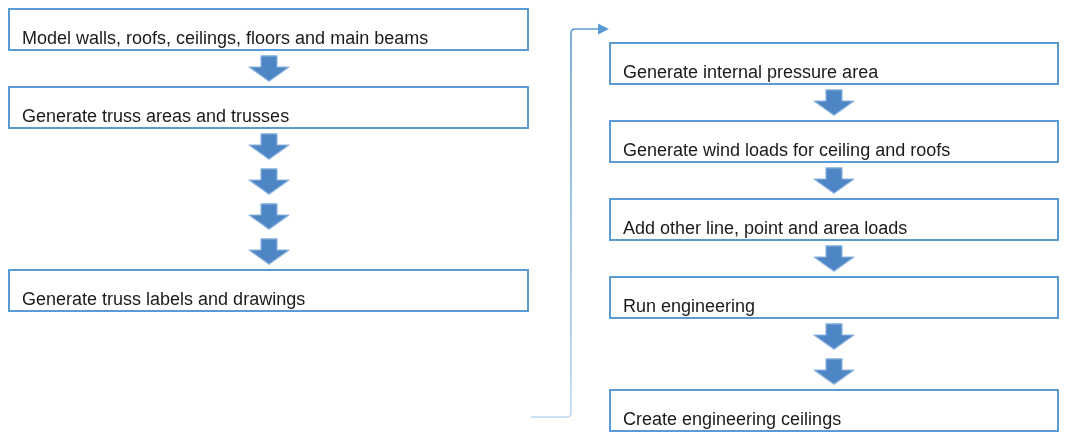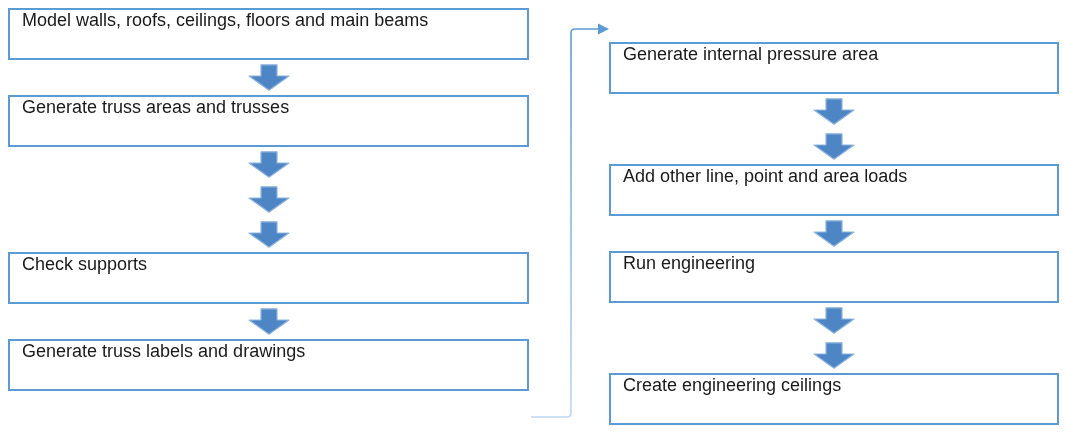--- a/index.html
+++ b/index.html
@@ -15,24 +15,24 @@
   html,body{background:#ffffff;}
   body{
     font-family:"Liberation Sans", sans-serif;
     width:1066px;height:448px;position:relative;overflow:hidden;
   }
   .canvas{position:absolute;inset:0;width:1066px;height:448px;}
   .col{position:absolute;top:8px;display:flex;flex-direction:column;}
   .col-left{left:8px;width:521px;}
   .col-right{left:609px;width:450px;margin-top:34px;}
   .flow-box{
-    height:52px;width:100%;
+    height:43px;width:100%;
     border:2px solid var(--box-border);
     background:var(--box-fill);
-    display:flex;align-items:flex-start;
+    display:flex;align-items:flex-end;
     padding-left:12px;padding-right:8px;
     font-size:18px;color:var(--text-color);
     white-space:nowrap;overflow:hidden;
   }
   .arrow-gap{
     height:35px;width:100%;
     display:flex;align-items:center;justify-content:center;
   }
   .arrow-gap svg{display:block;}
   .down-arrow{
@@ -68,42 +68,42 @@
     <div class="arrow-gap">
       <svg width="42" height="27" viewBox="0 0 42 27">
           <polygon class="down-arrow" points="13,0.8 29,0.8 29,12 41,12 21,26.2 1,12 13,12"></polygon>
         </svg>
     </div>
     <div class="arrow-gap">
       <svg width="42" height="27" viewBox="0 0 42 27">
           <polygon class="down-arrow" points="13,0.8 29,0.8 29,12 41,12 21,26.2 1,12 13,12"></polygon>
         </svg>
     </div>
-    <div class="flow-box">
-        <span>Check supports</span>
-      </div>
     <div class="arrow-gap">
       <svg width="42" height="27" viewBox="0 0 42 27">
           <polygon class="down-arrow" points="13,0.8 29,0.8 29,12 41,12 21,26.2 1,12 13,12"></polygon>
         </svg>
     </div>
     <div class="flow-box">
         <span>Generate truss labels and drawings</span>
       </div>
   </div>
 
   <div class="col col-right">
     <div class="flow-box">
         <span>Generate internal pressure area</span>
       </div>
     <div class="arrow-gap">
       <svg width="42" height="27" viewBox="0 0 42 27">
           <polygon class="down-arrow" points="13,0.8 29,0.8 29,12 41,12 21,26.2 1,12 13,12"></polygon>
         </svg>
     </div>
+    <div class="flow-box">
+        <span>Generate wind loads for ceiling and roofs</span>
+      </div>
     <div class="arrow-gap">
       <svg width="42" height="27" viewBox="0 0 42 27">
           <polygon class="down-arrow" points="13,0.8 29,0.8 29,12 41,12 21,26.2 1,12 13,12"></polygon>
         </svg>
     </div>
     <div class="flow-box">
         <span>Add other line, point and area loads</span>
       </div>
     <div class="arrow-gap">
       <svg width="42" height="27" viewBox="0 0 42 27">

